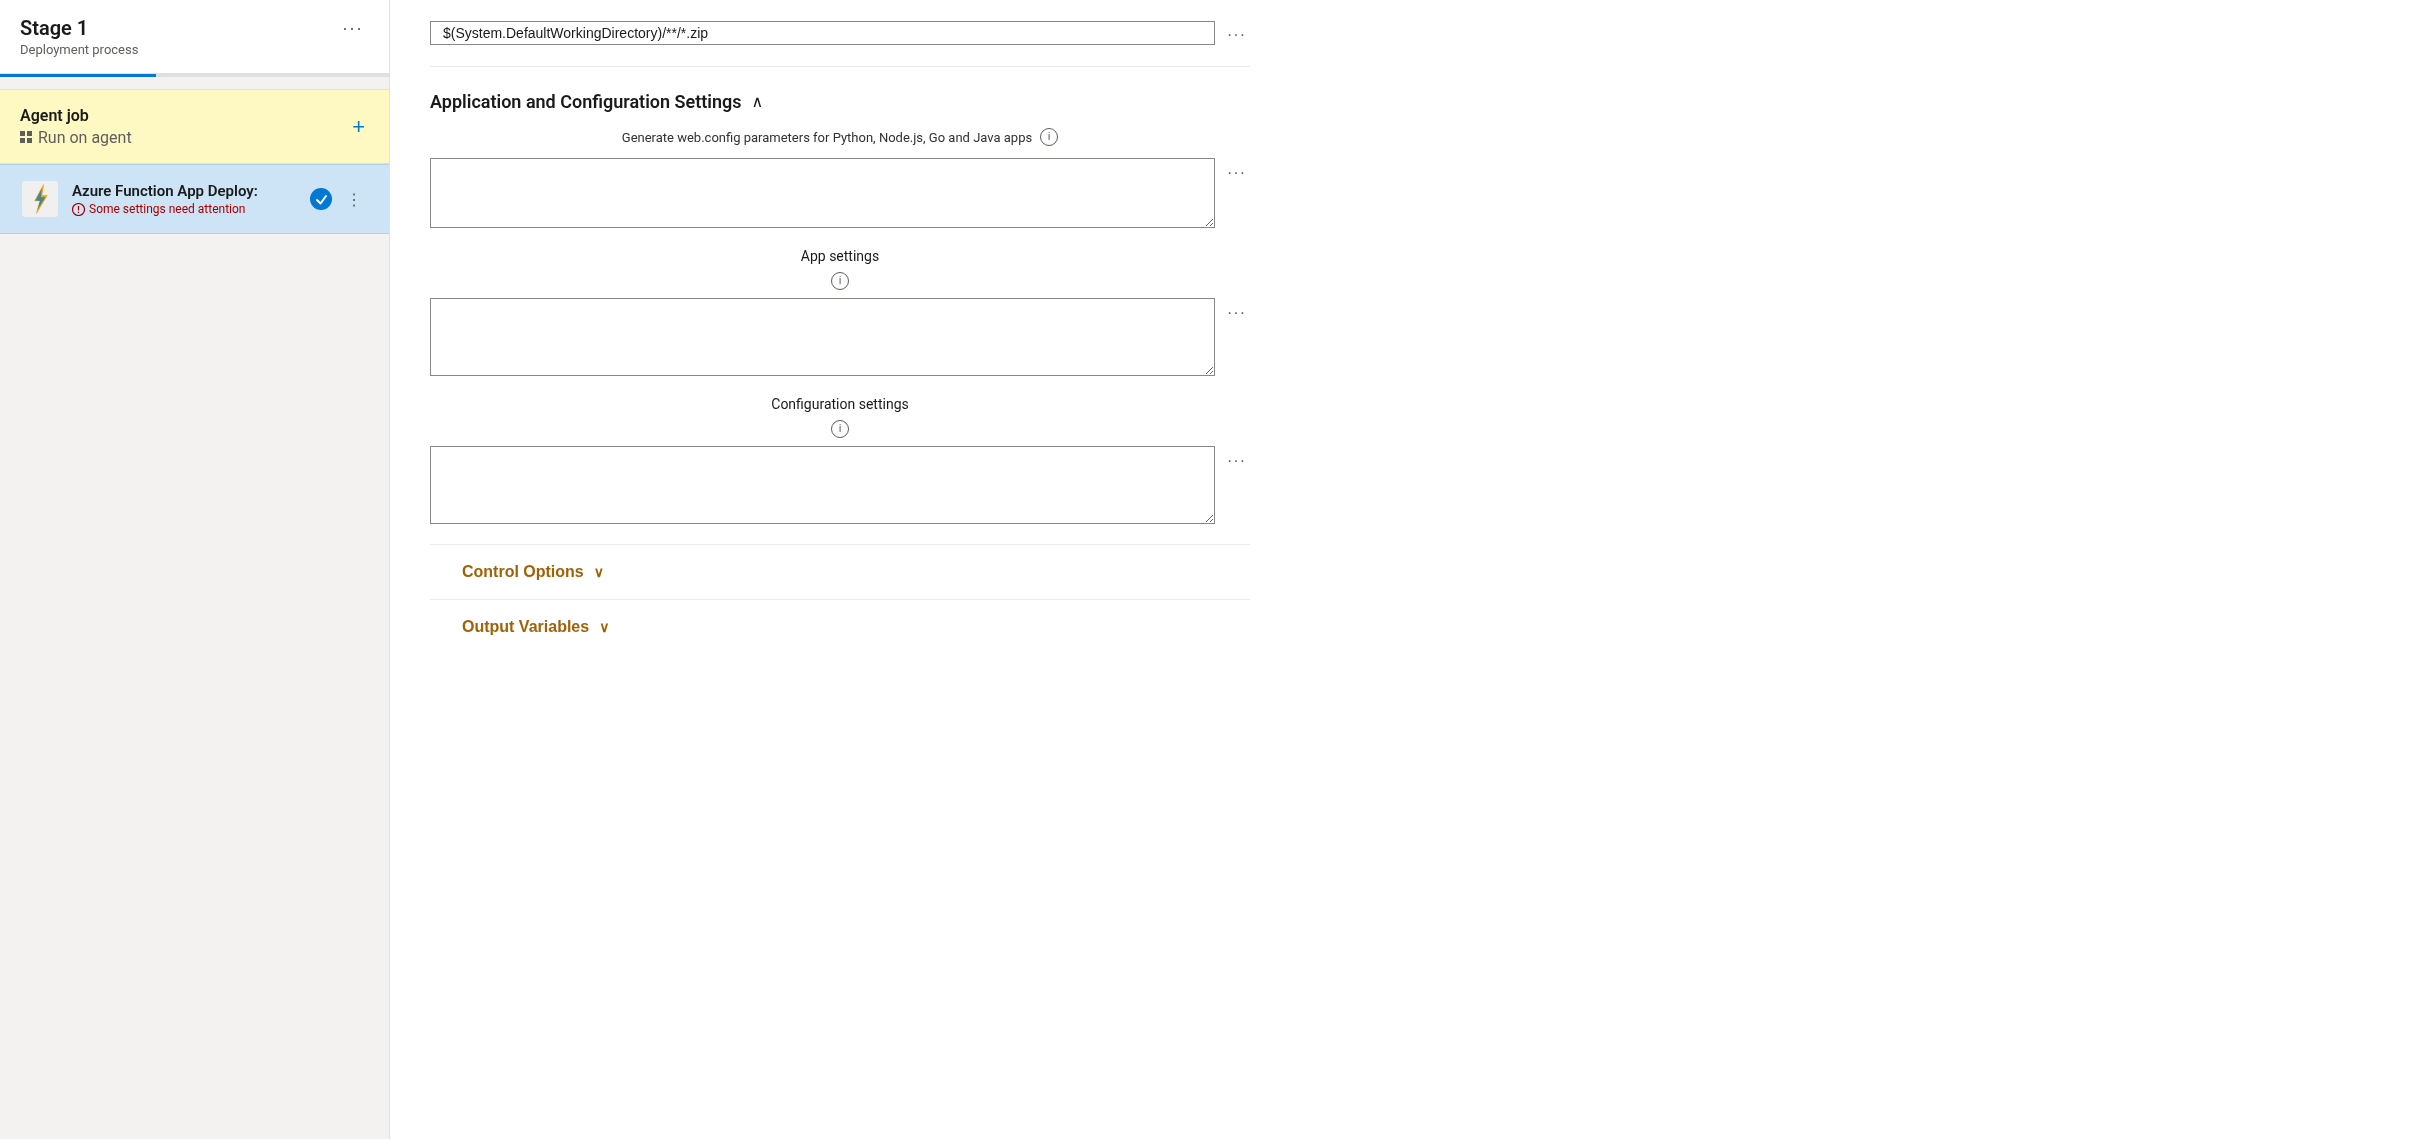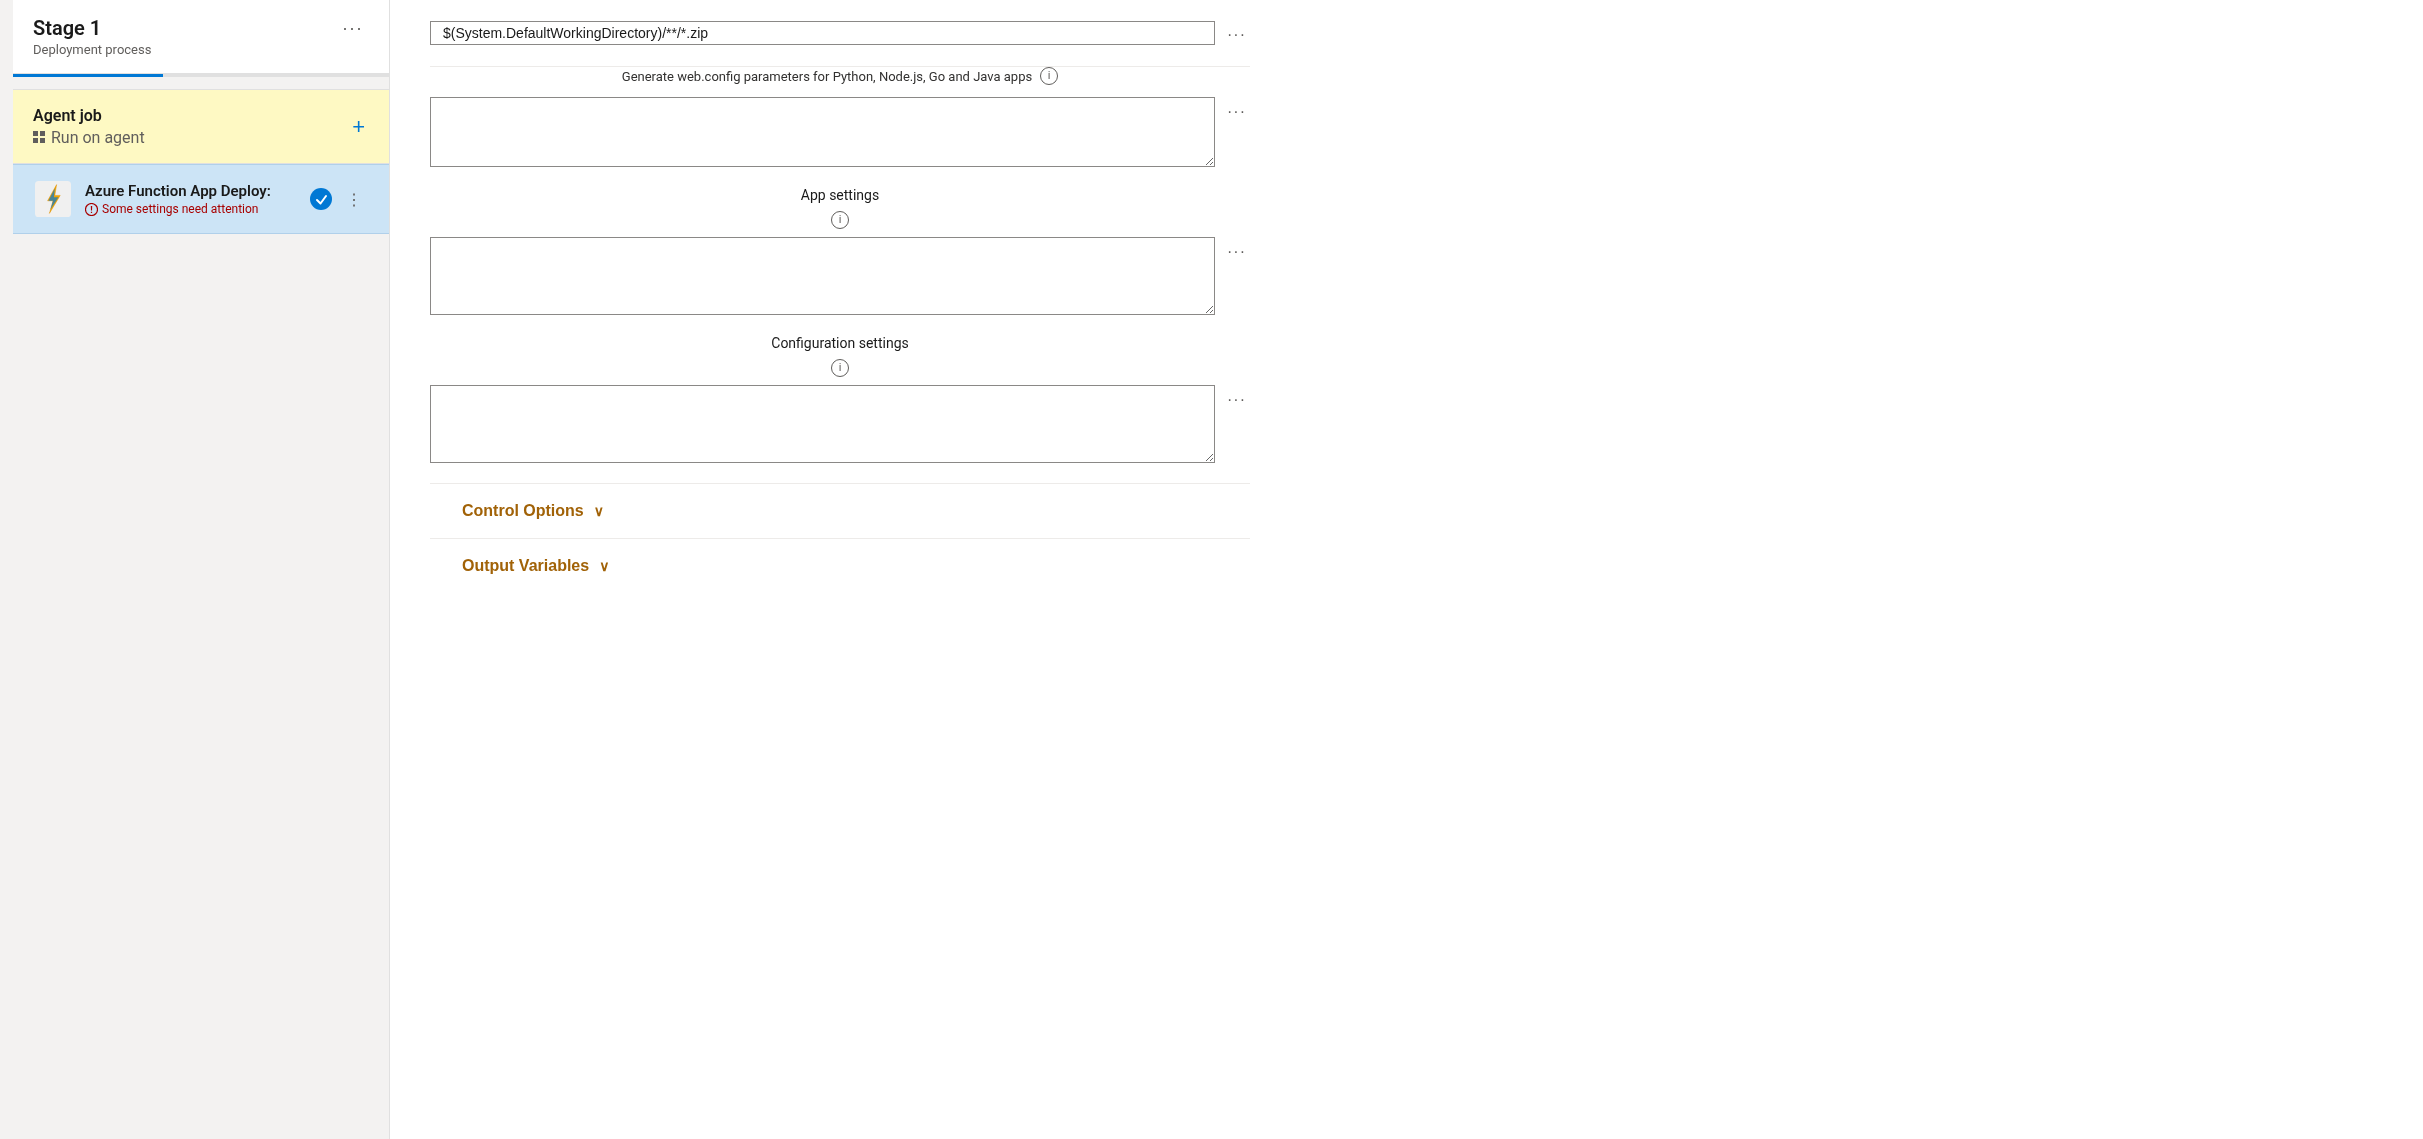--- a/index.html
+++ b/index.html
@@ -13,21 +13,20 @@
 
     
     .left-panel {
       width: 390px;
       min-width: 390px;
       background: #f3f2f1;
       border-right: 1px solid #e0e0e0;
       display: flex;
       flex-direction: column;
       overflow-y: auto;
-      padding-left: 13px;
     }
 
     .stage-header {
       background: #fff;
       padding: 16px 20px;
       border-bottom: 1px solid #e0e0e0;
       display: flex;
       align-items: flex-start;
       justify-content: space-between;
     }
@@ -391,20 +390,26 @@
 </div>
 
 <div class="right-panel">
   <div class="right-panel-inner">
 
     <div class="path-input-row">
       <input class="path-input" type="text" value="$(System.DefaultWorkingDirectory)/**/*.zip" style="">
       <button class="three-dots-small">···</button>
     </div>
 
+    <div class="section-header">
+      <span class="section-title">
+        <span>Application and Configuration Settings</span>
+        <button class="chevron-btn">∧</button>
+      </span>
+    </div>
 
     <div class="field-group">
       <div class="field-description">
         <span>Generate web.config parameters for Python, Node.js, Go and Java apps</span>
         <span class="info-icon">i</span>
       </div>
       <div class="field-textarea-row">
         <textarea class="field-textarea" rows="3" style=""></textarea>
         <button class="three-dots-small">···</button>
       </div>

